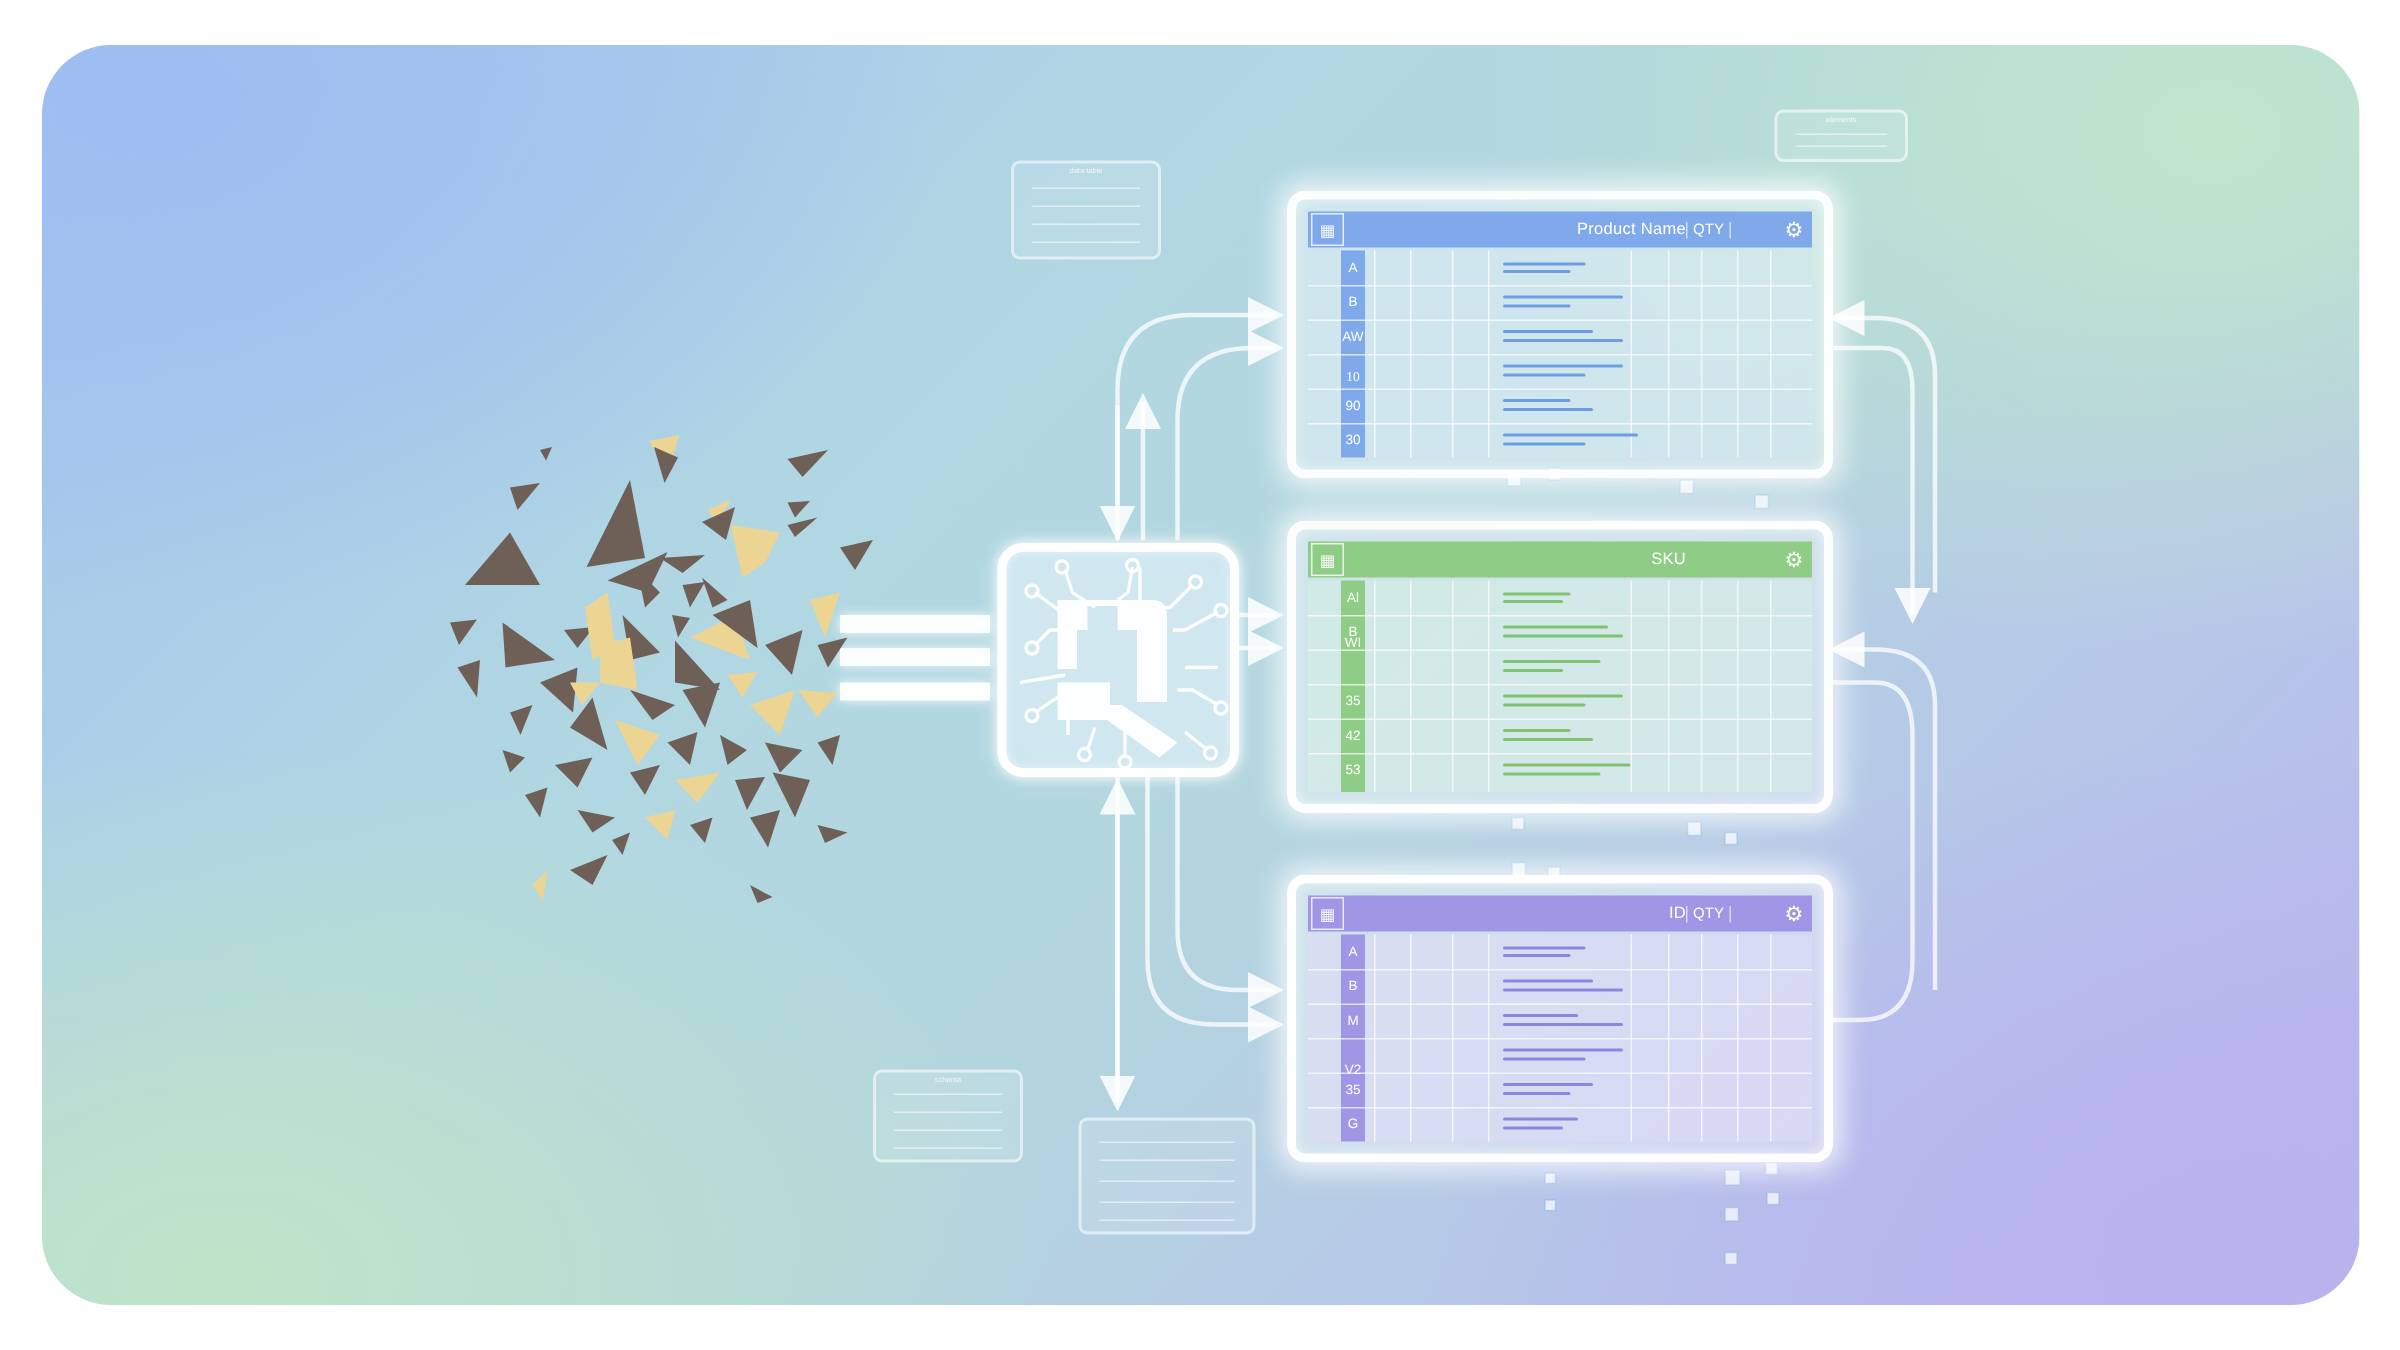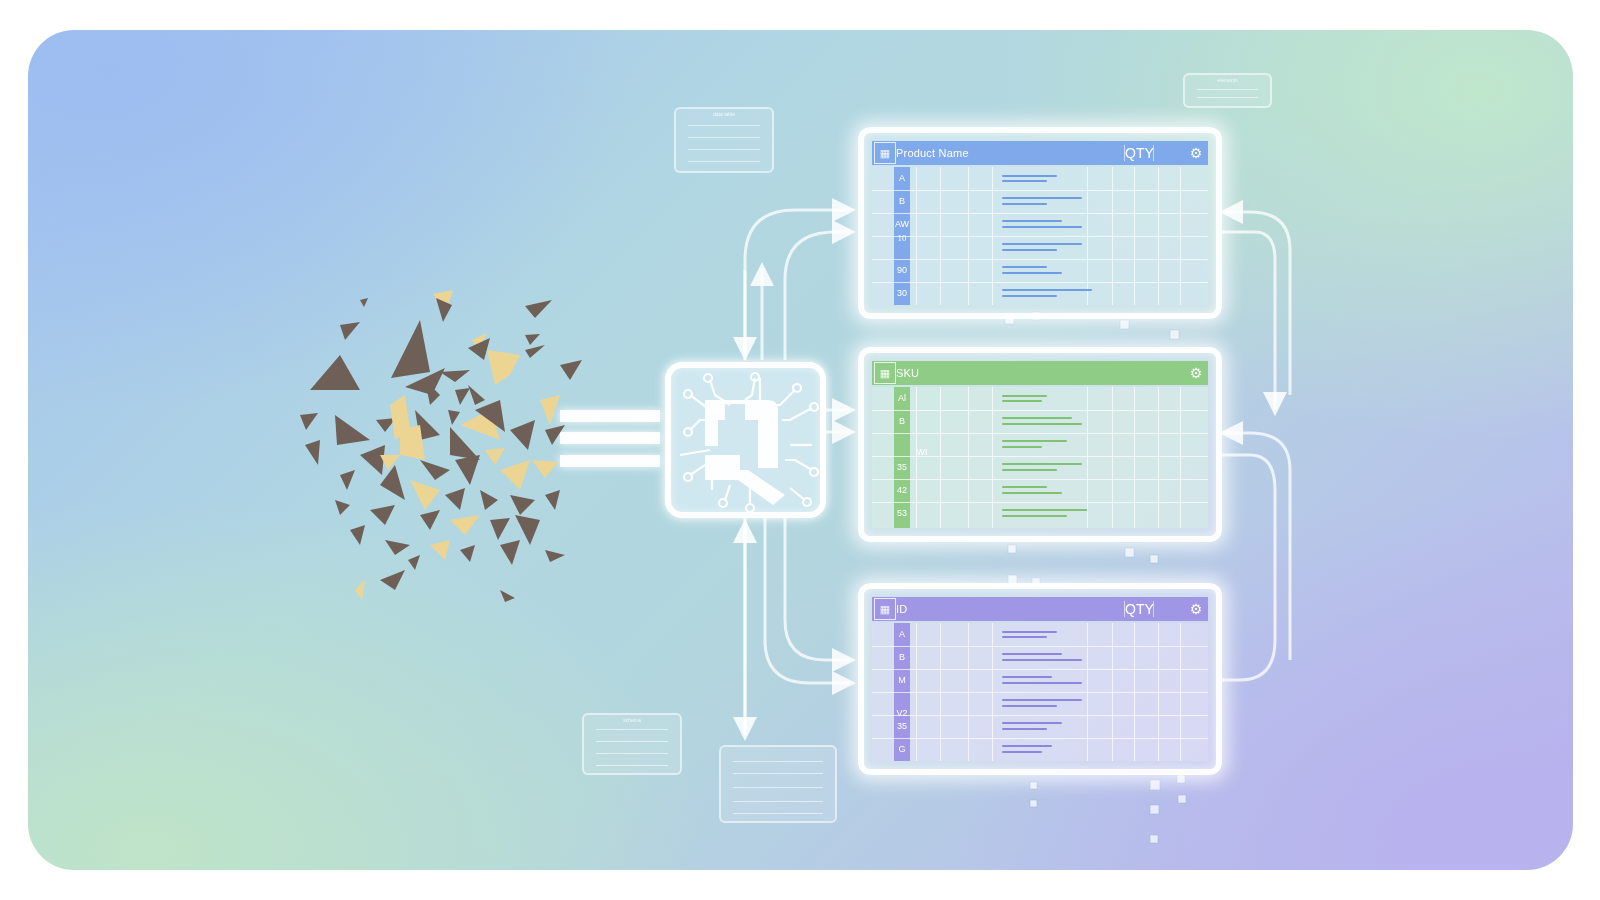--- a/index.html
+++ b/index.html
@@ -22,22 +22,22 @@
     overflow:hidden;
   }
   .table .hdr {
     position:absolute; left:8px; right:8px; top:8px; height:24px;
     display:flex; align-items:center;
   }
   .table .hdr .hicon {
     width:20px; height:20px; margin-left:2px; border:1px solid rgba(255,255,255,0.8);
     display:flex; align-items:center; justify-content:center; color:rgba(255,255,255,0.9); font-size:11px;
   }
-  .table .hdr .htitle { flex:1; text-align:left; color:#ffffff; font-size:11px; letter-spacing:0.2px; }
-  .table .hdr .hqty { width:28px; text-align:center; color:#fff; font-size:14px; border-left:1px solid rgba(255,255,255,0.6); border-right:1px solid rgba(255,255,255,0.6); }
+  .table .hdr .htitle { flex:1; text-align:right; color:#ffffff; font-size:11px; letter-spacing:0.2px; }
+  .table .hdr .hqty { width:28px; text-align:center; color:#fff; font-size:10px; border-left:1px solid rgba(255,255,255,0.6); border-right:1px solid rgba(255,255,255,0.6); }
   .table .hdr .hgap { width:30px; }
   .table .hdr .hsettings { width:24px; text-align:center; color:#fff; font-size:14px; }
   .table .grid {
     position:absolute; left:8px; right:8px; top:34px; bottom:8px;
   }
   .table .rowlbl {
     position:absolute; left:22px; width:16px; color:#fff; font-size:9px; text-align:center;
   }
   .table .idxcol { position:absolute; left:22px; top:0; bottom:0; width:16px; }
   .rowline { position:absolute; left:0; right:0; height:1px; background:rgba(255,255,255,0.7); }
@@ -269,21 +269,21 @@
       <div class="colline" style="left:286px;"></div>
       <div class="colline" style="left:308px;"></div>
     <div class="rowline" style="top:23px;"></div>
       <div class="rowline" style="top:46px;"></div>
       <div class="rowline" style="top:69px;"></div>
       <div class="rowline" style="top:92px;"></div>
       <div class="rowline" style="top:115px;"></div>
     <div class="rowlbl" style="top:6px;">A</div>
     <div class="rowlbl" style="top:29px;">B</div>
     <div class="rowlbl" style="top:52px;">AW</div>
-    <div class="rowlbl" style="top:66px;font-family:Liberation Serif, serif;">10</div>
+    <div class="rowlbl" style="top:79px;font-family:Liberation Serif, serif;">10</div>
     <div class="rowlbl" style="top:98px;">90</div>
     <div class="rowlbl" style="top:121px;">30</div>
     <div class="txtline" style="left:130px;top:8px;width:55px;background:#6f9de3;"></div>
     <div class="txtline" style="left:130px;top:13px;width:45px;background:#6f9de3;"></div>
     <div class="txtline" style="left:130px;top:30px;width:80px;background:#6f9de3;"></div>
     <div class="txtline" style="left:130px;top:36px;width:45px;background:#6f9de3;"></div>
     <div class="txtline" style="left:130px;top:53px;width:60px;background:#6f9de3;"></div>
     <div class="txtline" style="left:130px;top:59px;width:80px;background:#6f9de3;"></div>
     <div class="txtline" style="left:130px;top:76px;width:80px;background:#6f9de3;"></div>
     <div class="txtline" style="left:130px;top:82px;width:55px;background:#6f9de3;"></div>
@@ -313,21 +313,21 @@
       <div class="colline" style="left:262px;"></div>
       <div class="colline" style="left:286px;"></div>
       <div class="colline" style="left:308px;"></div>
     <div class="rowline" style="top:23px;"></div>
       <div class="rowline" style="top:46px;"></div>
       <div class="rowline" style="top:69px;"></div>
       <div class="rowline" style="top:92px;"></div>
       <div class="rowline" style="top:115px;"></div>
     <div class="rowlbl" style="top:6px;">Al</div>
     <div class="rowlbl" style="top:29px;">B</div>
-    <div class="rowlbl" style="top:60px;padding-left:20px;">WI</div>
+    <div class="rowlbl" style="top:36px;">WI</div>
     <div class="rowlbl" style="top:75px;">35</div>
     <div class="rowlbl" style="top:98px;">42</div>
     <div class="rowlbl" style="top:121px;">53</div>
     <div class="txtline" style="left:130px;top:8px;width:45px;background:#7fc272;"></div>
     <div class="txtline" style="left:130px;top:13px;width:40px;background:#7fc272;"></div>
     <div class="txtline" style="left:130px;top:30px;width:70px;background:#7fc272;"></div>
     <div class="txtline" style="left:130px;top:36px;width:80px;background:#7fc272;"></div>
     <div class="txtline" style="left:130px;top:53px;width:65px;background:#7fc272;"></div>
     <div class="txtline" style="left:130px;top:59px;width:40px;background:#7fc272;"></div>
     <div class="txtline" style="left:130px;top:76px;width:80px;background:#7fc272;"></div>

